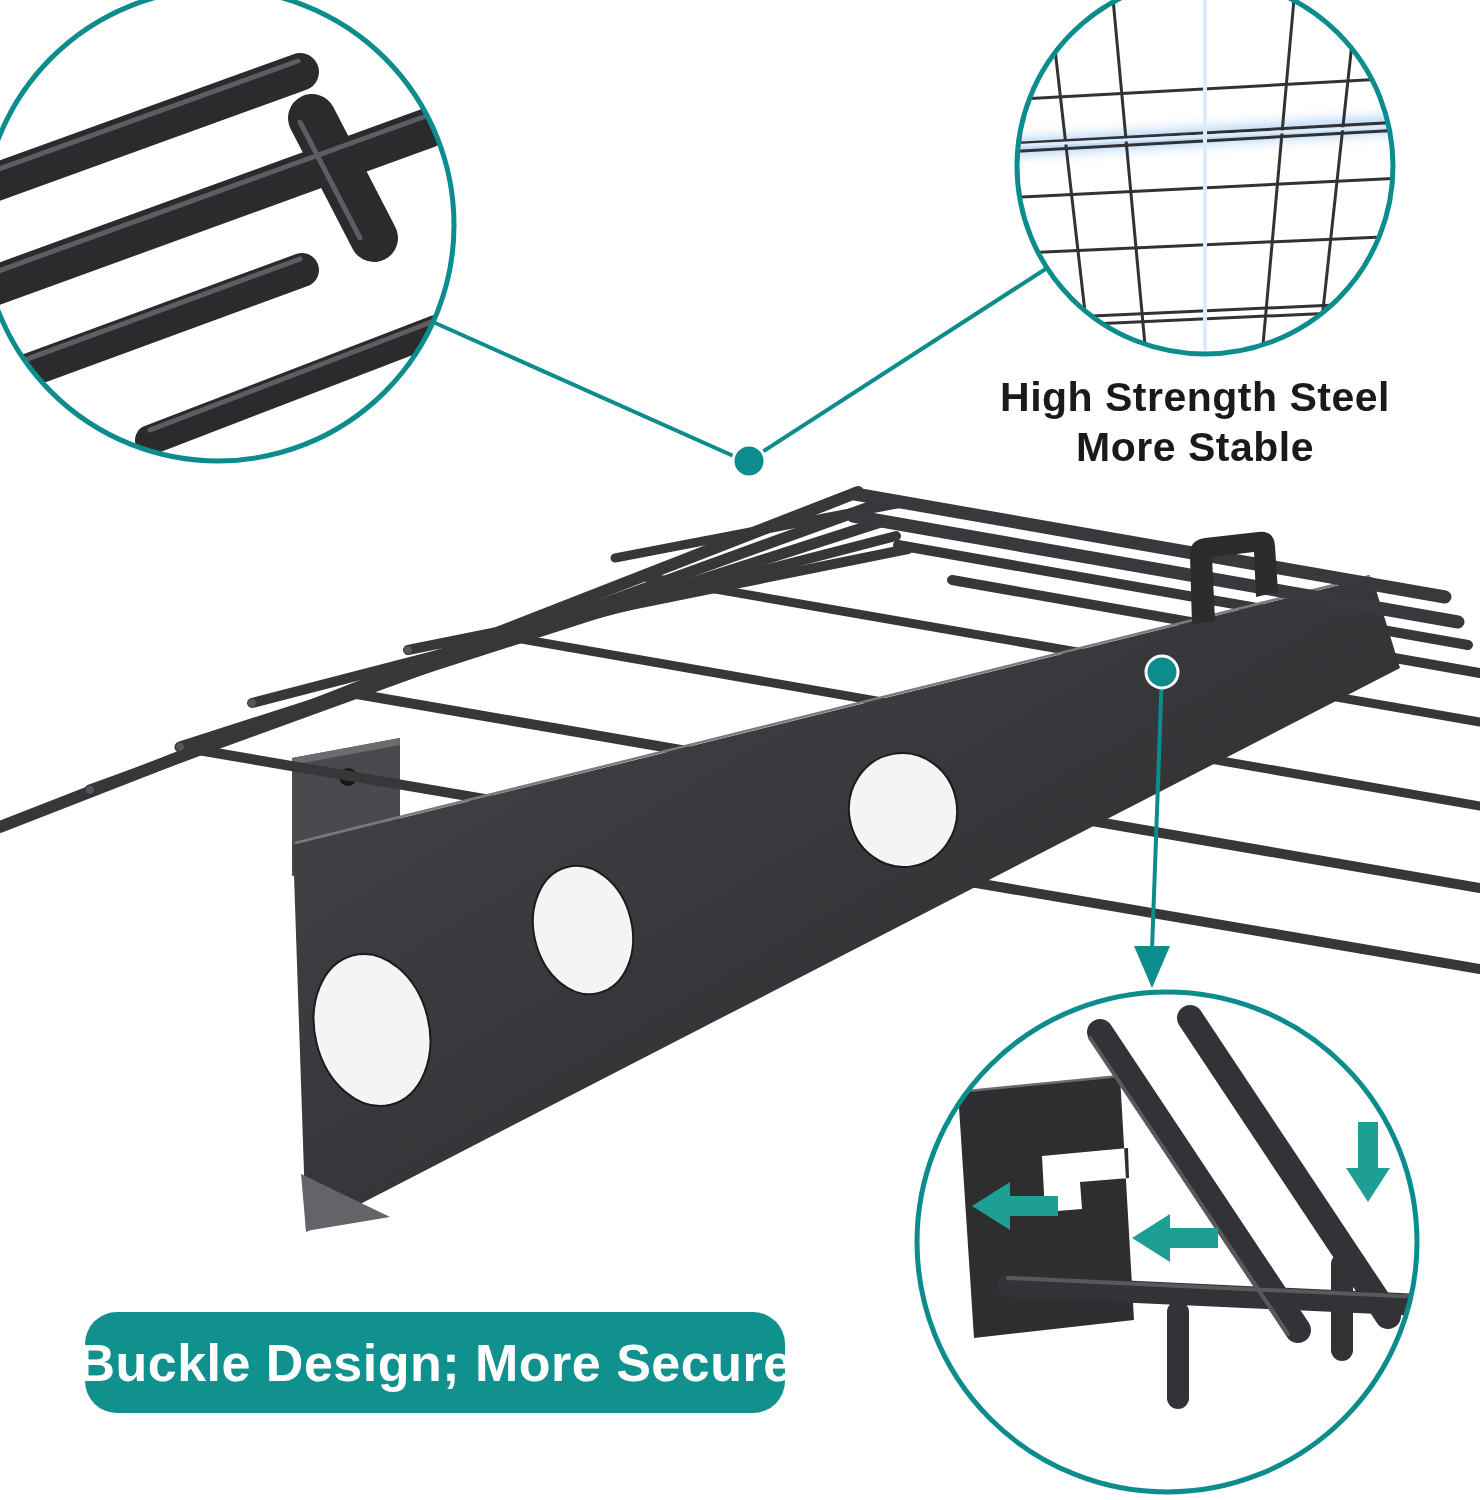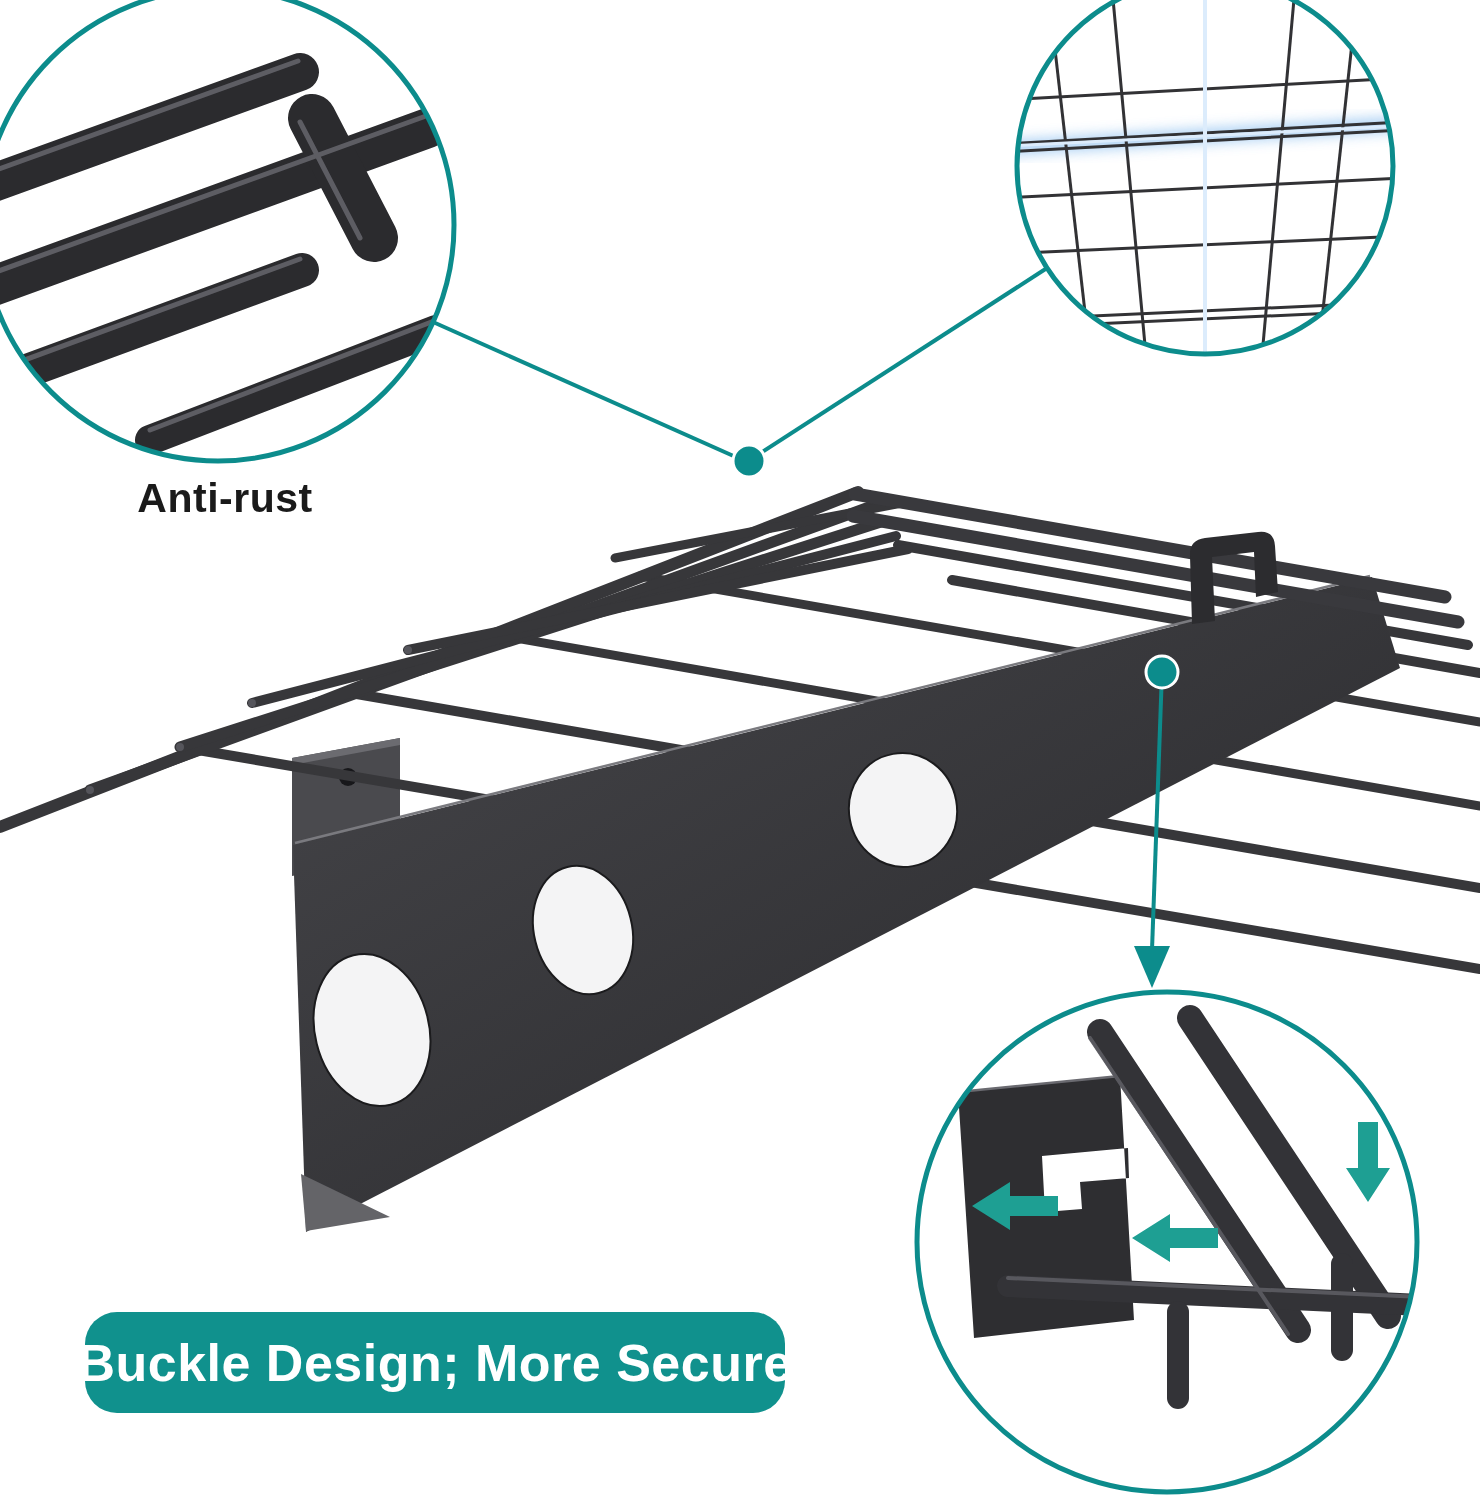--- a/index.html
+++ b/index.html
@@ -174,21 +174,24 @@
           <polygon points="972,1206 1010,1182 1010,1196 1058,1196 1058,1216 1010,1216 1010,1230"></polygon>
           <polygon points="1132,1238 1170,1214 1170,1228 1218,1228 1218,1248 1170,1248 1170,1262"></polygon>
           <polygon points="1368,1202 1346,1168 1358,1168 1358,1122 1378,1122 1378,1168 1390,1168"></polygon>
         </g>
       </g>
       <circle cx="1167" cy="1242" r="250" fill="none" class="teal-stroke" stroke-width="5"></circle>
     </g>
   </svg>
 
   <div class="label label-powder">
-    <div>Anti-rust</div>
   </div>
 
+  <div class="label label-steel">
+    <div>High Strength Steel</div>
+    <div>More Stable</div>
+  </div>
 
   <div class="banner">
     <span>Buckle Design; More Secure</span>
   </div>
 
 </div>
 
 </body></html>

